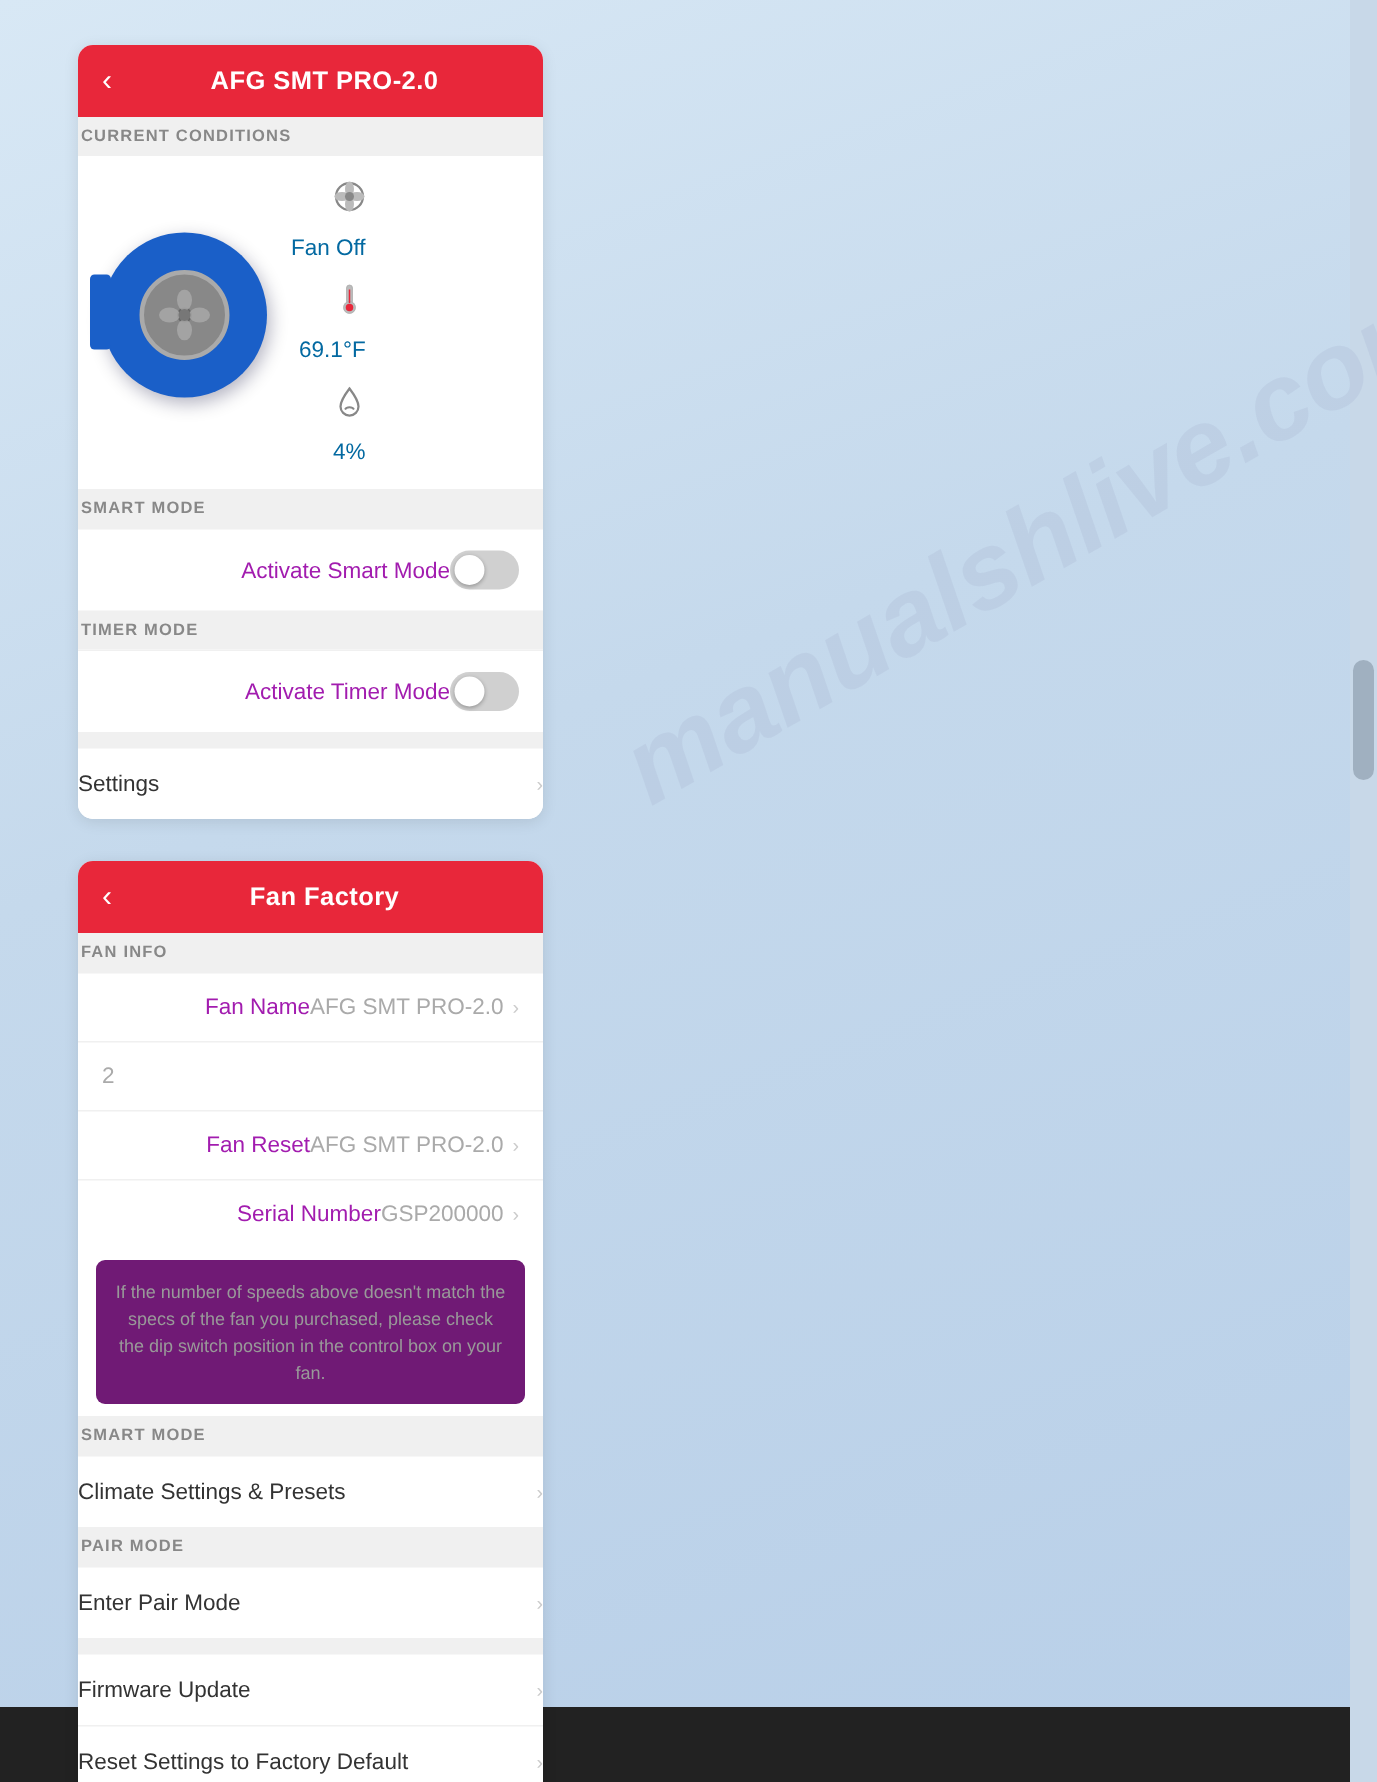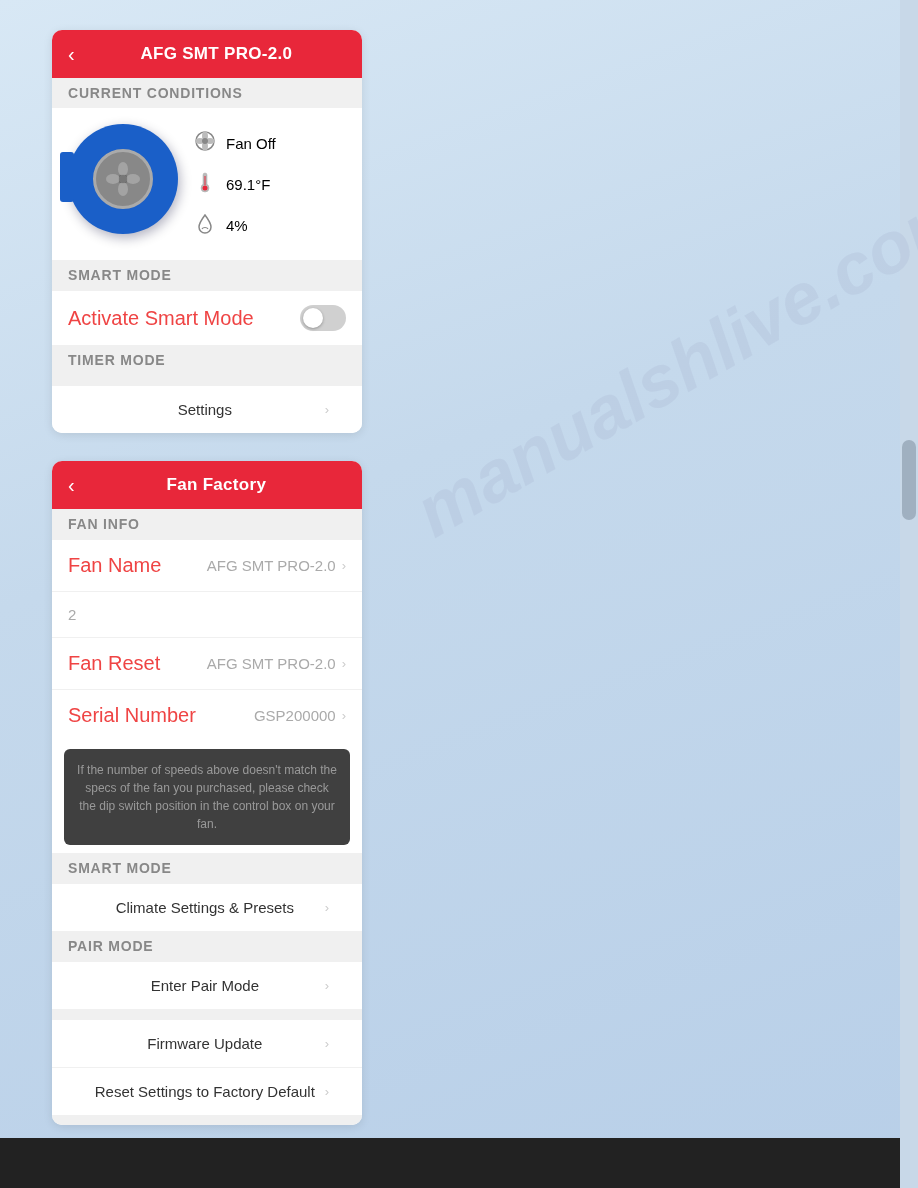--- a/index.html
+++ b/index.html
@@ -92,24 +92,24 @@
       text-align: center;
       font-size: 17px;
       font-weight: 600;
       letter-spacing: 0.3px;
     }
 
     
     .section-label {
       background: #f0f0f0;
       color: #888;
-      font-size: 14px;
+      font-size: 11px;
       font-weight: 600;
       letter-spacing: 0.8px;
-      padding: 7px 16px;
+      padding: 7px 2px;
       text-transform: uppercase;
     }
 
     
     .conditions-area {
       background: #fff;
       padding: 16px;
       display: flex;
       align-items: center;
       gap: 16px;
@@ -150,46 +150,48 @@
       background: #1a5fc8;
       border-radius: 3px;
     }
     .conditions-info {
       display: flex;
       flex-direction: column;
       gap: 14px;
     }
     .condition-row {
       display: flex;
-      align-items: center;
+      align-items: flex-end;
       gap: 10px;
       font-size: 15px;
-      color: #000000;
+      color: #0369a1;
+      flex-direction: column;
     }
     .condition-icon {
       font-size: 18px;
       width: 22px;
       text-align: center;
     }
 
     
     .row-item {
       display: flex;
       align-items: center;
       padding: 14px 16px;
       border-top: 1px solid #f0f0f0;
       background: #fff;
     }
     .row-item:first-child {
       border-top: none;
     }
     .row-label {
       flex: 1;
-      font-size: 20px;
-      color: #ef4444;
+      font-size: 15px;
+      color: #a21caf;
+      text-align: right;
     }
     .row-value {
       font-size: 15px;
       color: #aaa;
       margin-right: 6px;
     }
     .row-chevron {
       font-size: 13px;
       color: #ccc;
     }
@@ -209,38 +211,37 @@
       left: 3px;
       width: 20px;
       height: 20px;
       background: #fff;
       border-radius: 50%;
       box-shadow: 0 1px 3px rgba(0,0,0,0.3);
     }
 
     
     .info-note {
-      background: #404040;
+      background: #701a75;
       margin: 8px 12px;
       padding: 12px;
       border-radius: 6px;
       font-size: 12px;
       color: #999;
       text-align: center;
       line-height: 1.5;
     }
 
     
     .simple-row {
       display: flex;
       align-items: center;
-      padding: 15px 33px;
+      padding: 15px 0;
       background: #fff;
       border-top: 1px solid #f0f0f0;
-      text-align: center;
     }
     .simple-row:first-child {
       border-top: none;
     }
     .simple-row-label {
       flex: 1;
       font-size: 15px;
       color: #333;
     }
 
@@ -329,20 +330,26 @@
 
     <div class="section-label">SMART MODE</div>
     <div class="row-item">
       <span class="row-label">Activate Smart Mode</span>
       <div class="toggle">
         <div class="toggle-knob"></div>
       </div>
     </div>
 
     <div class="section-label">TIMER MODE</div>
+    <div class="row-item">
+      <span class="row-label">Activate Timer Mode</span>
+      <div class="toggle">
+        <div class="toggle-knob"></div>
+      </div>
+    </div>
 
     <div style="height: 10px; background: #f0f0f0;"></div>
     <div class="simple-row">
       <span class="simple-row-label">Settings</span>
       <span class="row-chevron">›</span>
     </div>
 
   </div>
 
   <div class="card">

